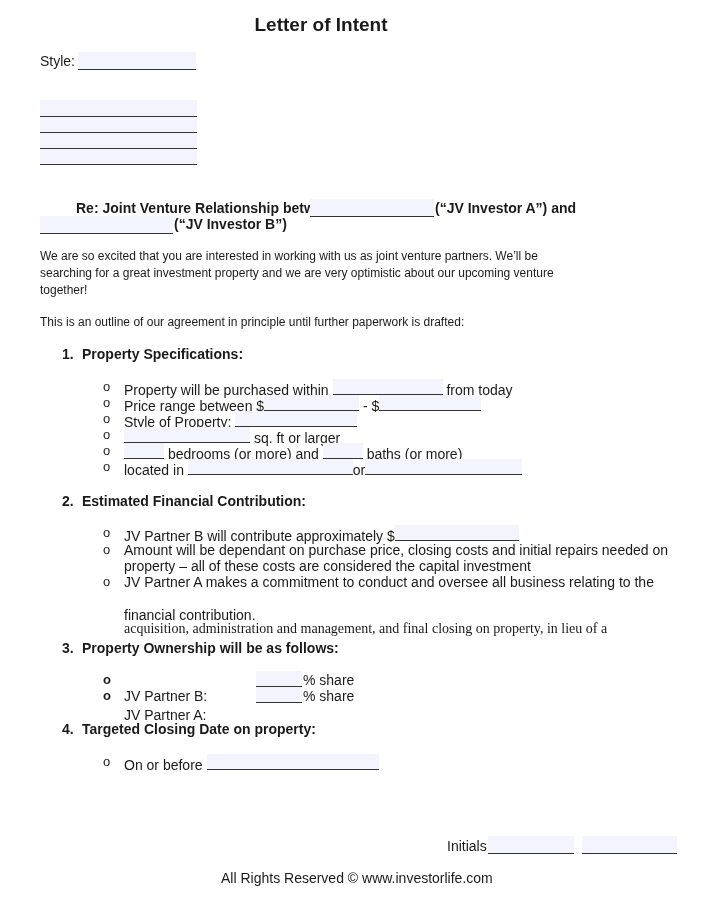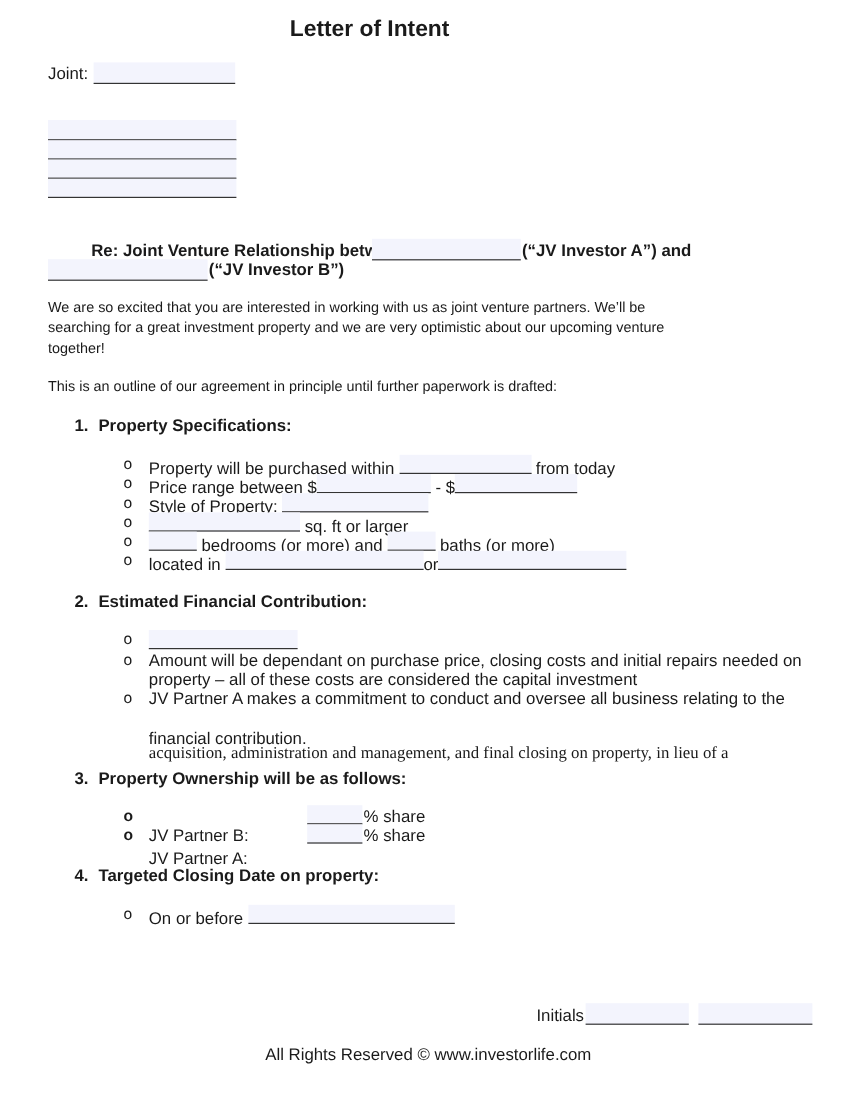--- a/index.html
+++ b/index.html
@@ -1,34 +1,34 @@
 <!DOCTYPE html>
 <html><head>
 <meta charset="utf-8">
 <style>
   html, body { margin: 0; padding: 0; background: #ffffff; }
   body { width: 719px; height: 911px; position: relative; overflow: hidden;
          font-family: "Liberation Sans", sans-serif; color: #1a1a1a; font-size: 14px; }
   .abs { position: absolute; white-space: nowrap; }
-  .title { top: 14px; left: 4px; width: 608px; text-align: center; font-weight: bold; font-size: 19px; }
+  .title { top: 14px; left: 17px; width: 608px; text-align: center; font-weight: bold; font-size: 19px; }
   .bold { font-weight: bold; }
   .field { position: absolute; background: #f3f4fd; border-bottom: 1px solid #333; height: 17px; }
   .fld { display: inline-block; background: #f3f4fd; border-bottom: 1px solid #333; height: 15px; vertical-align: baseline; }
   .p { position: absolute; left: 40px; font-size: 12px; line-height: 17px; }
   .bullet { position: absolute; left: 103px; font-size: 13px; }
   .btext { position: absolute; left: 124px; font-size: 14px; line-height: 16px; white-space: nowrap; }
   .sec { position: absolute; left: 62px; font-weight: bold; font-size: 14px; }
   .sec .num { display: inline-block; width: 20px; }
 </style>
 </head>
 <body>
 
 <div class="abs title">Letter of Intent</div>
 
-<div class="abs" style="top:53px;left:40px;">Joint:</div>
+<div class="abs" style="top:53px;left:40px;">Style:</div>
 <div class="field" style="top:52px;left:78px;width:118px;"></div>
 
 <div class="field" style="top:100px;left:40px;width:157px;height:16px;"></div>
 <div class="field" style="top:117px;left:40px;width:157px;height:15px;"></div>
 <div class="field" style="top:133px;left:40px;width:157px;height:15px;"></div>
 <div class="field" style="top:149px;left:40px;width:157px;height:15px;"></div>
 
 <div class="abs bold" style="top:200px;left:40px;padding-left:36px;">Re: Joint Venture Relationship between</div>
 <div class="field" style="top:199px;left:310px;width:124px;"></div>
 <div class="abs bold" style="top:200px;left:435px;">(“JV Investor A”) and</div>
@@ -83,21 +83,21 @@
   <span>located in</span>
   <span class="fld" style="width:165px;"></span><span>or</span><span class="fld" style="width:157px;"></span>
 </div>
 
 <div class="sec" style="top:493px;">
   <span class="num">2.</span><span>Estimated Financial Contribution:</span>
 </div>
 
 <div class="bullet" style="top:525px;">o</div>
 <div class="btext" style="top:525px;">
-  <span class="fld" style="width:124px;"></span>
+  <span>JV Partner B will contribute approximately $</span><span class="fld" style="width:124px;"></span>
 </div>
 
 <div class="bullet" style="top:542px;">o</div>
 <div class="btext" style="top:542px;">Amount will be dependant on purchase price, closing costs and initial repairs needed on</div>
 <div class="btext" style="top:558px;">property – all of these costs are considered the capital investment</div>
 
 <div class="bullet" style="top:574px;">o</div>
 <div class="btext" style="top:574px;">JV Partner A makes a commitment to conduct and oversee all business relating to the</div>
 <div class="btext" style="top:621px;font-family:Liberation Serif, serif;">acquisition, administration and management, and final closing on property, in lieu of a</div>
 <div class="btext" style="top:607px;">financial contribution.</div>

